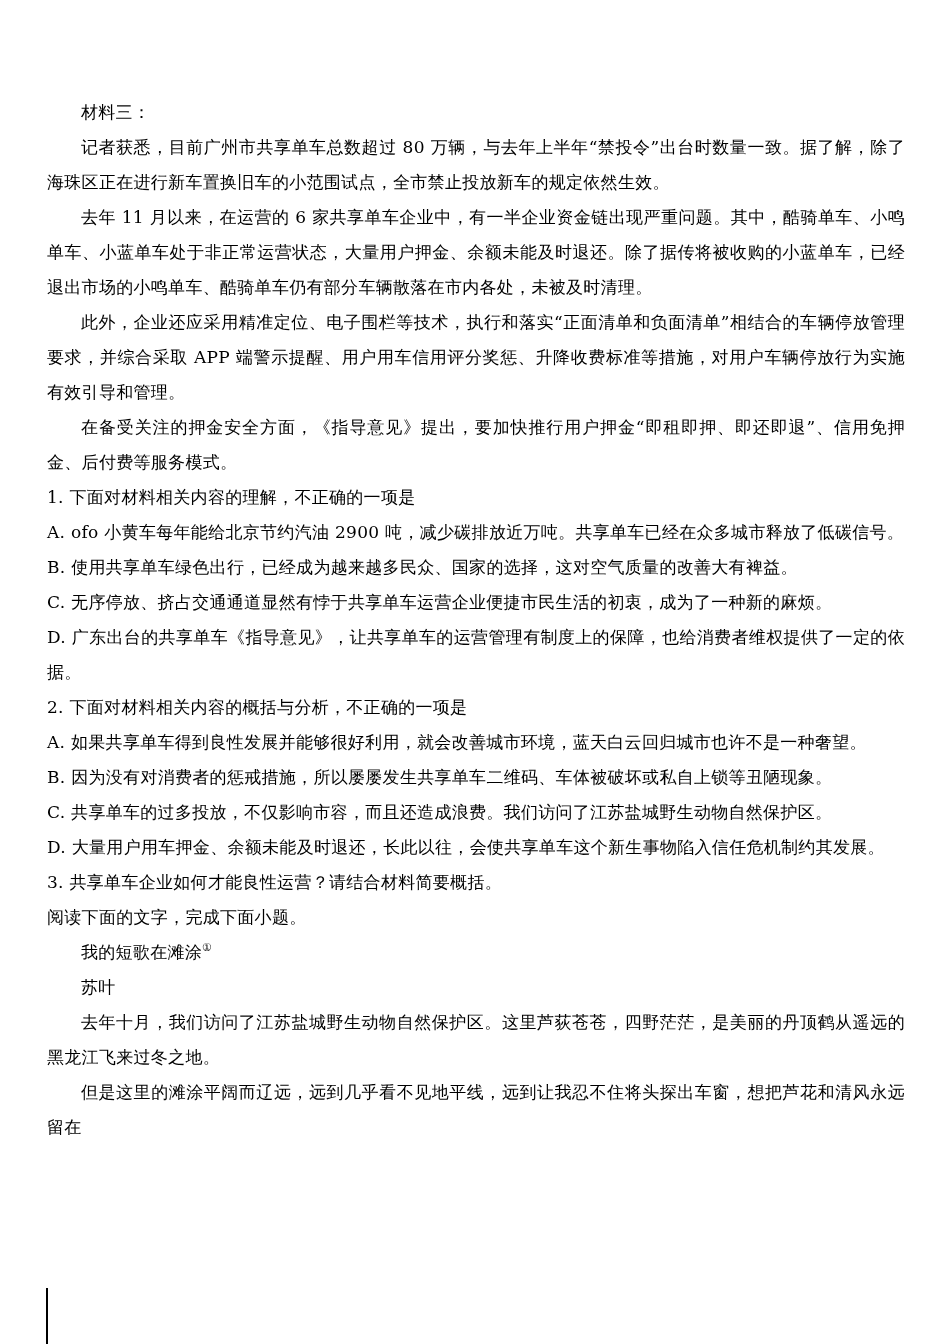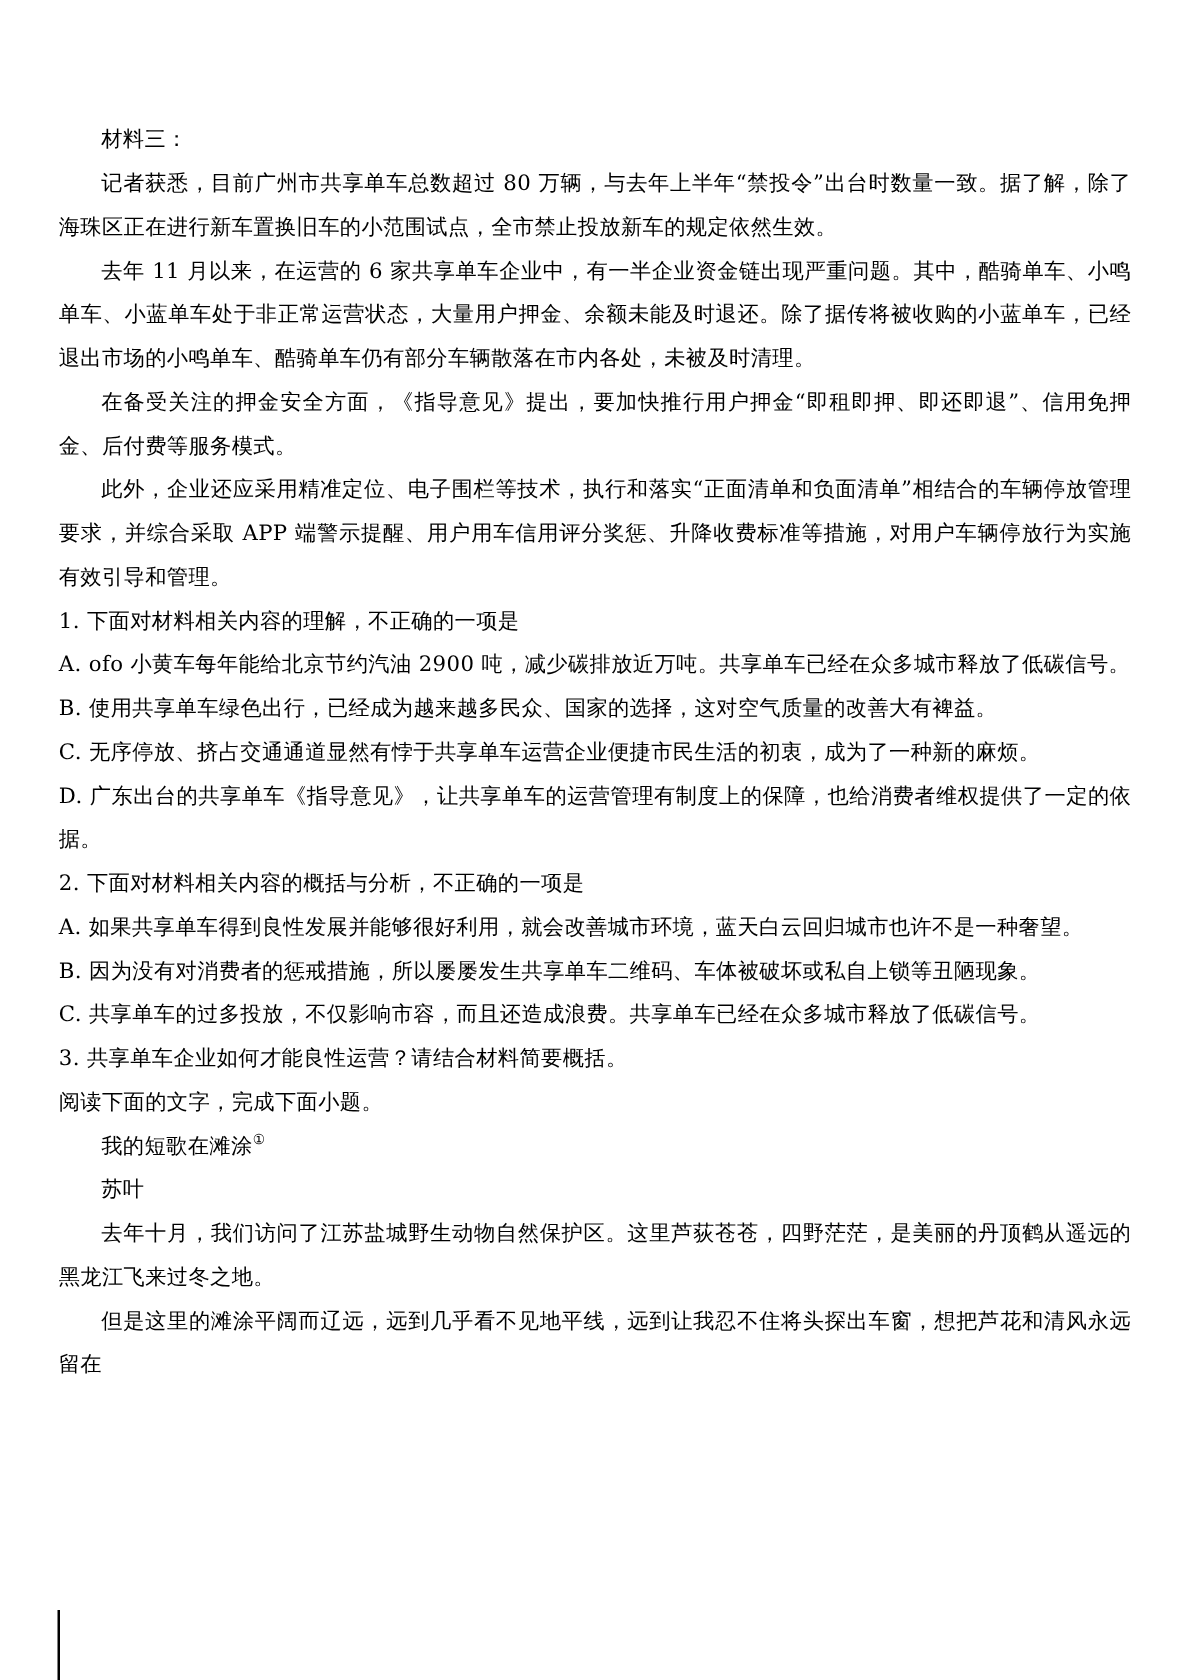--- a/index.html
+++ b/index.html
@@ -49,31 +49,32 @@
     }
   </style>
 </head>
 <body>
 
 <div class="page">
   <div class="content">
       <p class="blk indent"><span>材料三：</span></p>
       <p class="blk indent"><span>记者获悉，目前广州市共享单车总数超过 80 万辆，与去年上半年“禁投令”出台时数量一致。据了解，除了海珠区正在进行新车置换旧车的小范围试点，全市禁止投放新车的规定依然生效。</span></p>
       <p class="blk indent"><span>去年 11 月以来，在运营的 6 家共享单车企业中，有一半企业资金链出现严重问题。其中，酷骑单车、小鸣单车、小蓝单车处于非正常运营状态，大量用户押金、余额未能及时退还。除了据传将被收购的小蓝单车，已经退出市场的小鸣单车、酷骑单车仍有部分车辆散落在市内各处，未被及时清理。</span></p>
+      <p class="blk indent"><span>此外，企业还应采用精准定位、电子围栏等技术，执行和落实“正面清单和负面清单”相结合的车辆停放管理要求，并综合采取 APP 端警示提醒、用户用车信用评分奖惩、升降收费标准等措施，对用户车辆停放行为实施有效引导和管理。</span></p>
       <p class="blk indent"><span>在备受关注的押金安全方面，《指导意见》提出，要加快推行用户押金“即租即押、即还即退”、信用免押金、后付费等服务模式。</span></p>
-      <p class="blk indent"><span>此外，企业还应采用精准定位、电子围栏等技术，执行和落实“正面清单和负面清单”相结合的车辆停放管理要求，并综合采取 APP 端警示提醒、用户用车信用评分奖惩、升降收费标准等措施，对用户车辆停放行为实施有效引导和管理。</span></p>
       <p class="blk flush"><span>1. 下面对材料相关内容的理解，不正确的一项是</span></p>
       <p class="blk flush"><span>A. ofo 小黄车每年能给北京节约汽油 2900 吨，减少碳排放近万吨。共享单车已经在众多城市释放了低碳信号。</span></p>
       <p class="blk flush"><span>B. 使用共享单车绿色出行，已经成为越来越多民众、国家的选择，这对空气质量的改善大有裨益。</span></p>
       <p class="blk flush"><span>C. 无序停放、挤占交通通道显然有悖于共享单车运营企业便捷市民生活的初衷，成为了一种新的麻烦。</span></p>
       <p class="blk flush"><span>D. 广东出台的共享单车《指导意见》，让共享单车的运营管理有制度上的保障，也给消费者维权提供了一定的依据。</span></p>
       <p class="blk flush"><span>2. 下面对材料相关内容的概括与分析，不正确的一项是</span></p>
       <p class="blk flush"><span>A. 如果共享单车得到良性发展并能够很好利用，就会改善城市环境，蓝天白云回归城市也许不是一种奢望。</span></p>
       <p class="blk flush"><span>B. 因为没有对消费者的惩戒措施，所以屡屡发生共享单车二维码、车体被破坏或私自上锁等丑陋现象。</span></p>
-      <p class="blk flush"><span>C. 共享单车的过多投放，不仅影响市容，而且还造成浪费。共享单车已经在众多城市释放了低碳信号。</span></p>
+      <p class="blk flush"><span>C. 共享单车的过多投放，不仅影响市容，而且还造成浪费。我们访问了江苏盐城野生动物自然保护区。</span></p>
+      <p class="blk flush"><span>D. 大量用户用车押金、余额未能及时退还，长此以往，会使共享单车这个新生事物陷入信任危机制约其发展。</span></p>
       <p class="blk flush"><span>3. 共享单车企业如何才能良性运营？请结合材料简要概括。</span></p>
       <p class="blk flush"><span>阅读下面的文字，完成下面小题。</span></p>
       <p class="blk title"><span>我的短歌在滩涂</span><sup class="fn">①</sup></p>
       <p class="blk indent"><span>苏叶</span></p>
       <p class="blk indent"><span>去年十月，我们访问了江苏盐城野生动物自然保护区。这里芦荻苍苍，四野茫茫，是美丽的丹顶鹤从遥远的黑龙江飞来过冬之地。</span></p>
       <p class="blk indent"><span>但是这里的滩涂平阔而辽远，远到几乎看不见地平线，远到让我忍不住将头探出车窗，想把芦花和清风永远留在</span></p>
     </div>
   <div class="border-fragment"></div>
 </div>
 

